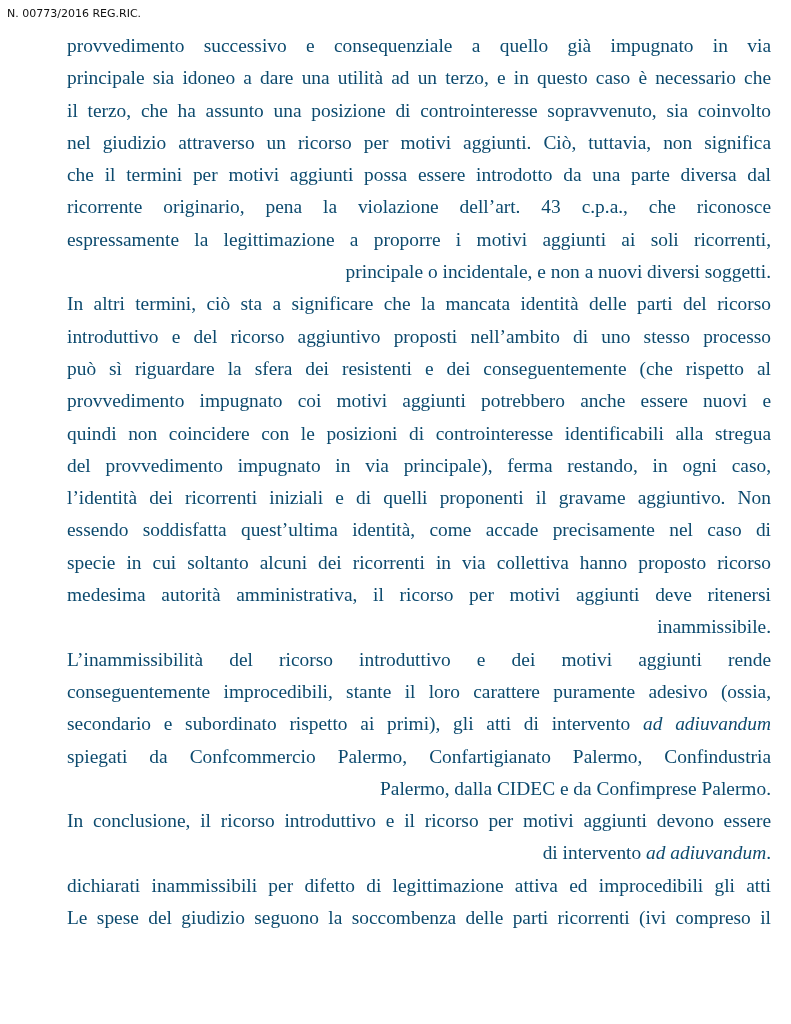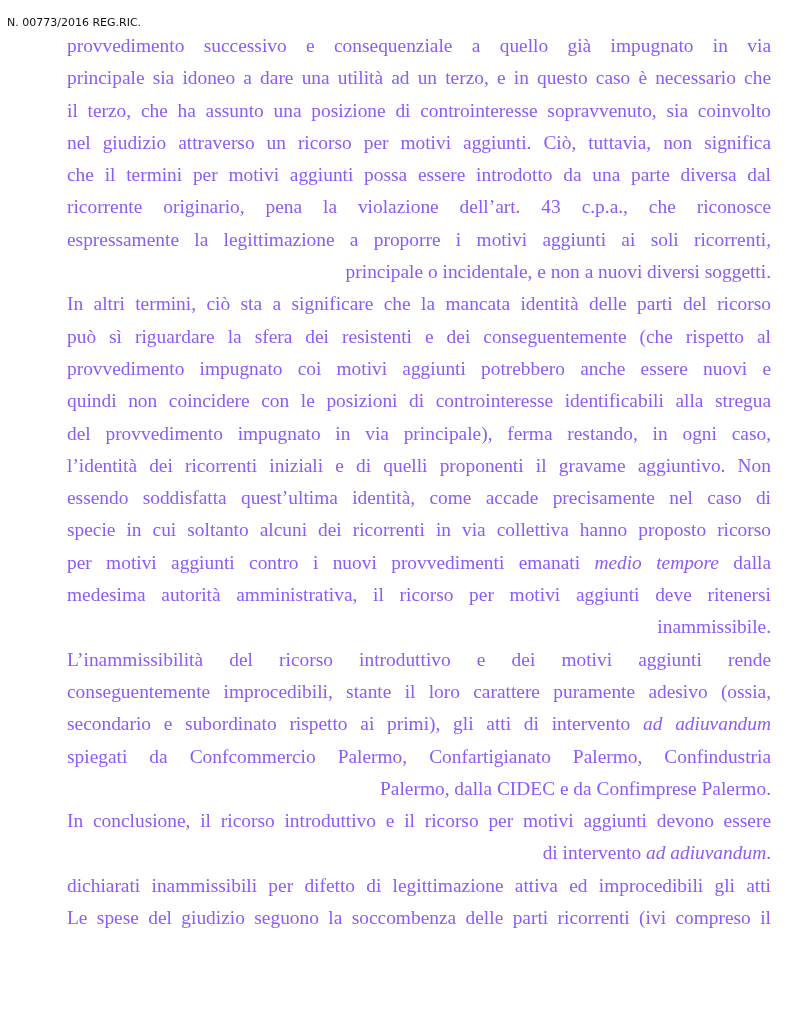--- a/index.html
+++ b/index.html
@@ -1,51 +1,51 @@
 <!DOCTYPE html>
 <html><head>
   <meta charset="utf-8">
   <style>
     html, body { margin: 0; padding: 0; background: #ffffff; }
     body { width: 791px; height: 1024px; overflow: hidden; position: relative; color: #000; }
     .header {
-      position: absolute; left: 7px; top: 16px;
+      position: absolute; left: 7px; top: 7px;
       font-family: "DejaVu Sans", sans-serif; font-size: 11px; color: #111;
     }
     .page {
       position: absolute; left: 67px; top: 30px; width: 704px;
-      font-family: "Liberation Serif", serif; font-size: 19.4px; line-height: 32.3px; color: #8b5cf6;
+      font-family: "Liberation Serif", serif; font-size: 19.4px; line-height: 32.3px; color: #0c4a6e;
     }
     .line { white-space: nowrap; height: 32.3px; }
     .j { text-align: justify; text-align-last: justify; white-space: normal; }
     .l { text-align: right; }
     em { font-style: italic; }
   </style>
 </head>
 <body>
 
 <div class="header">N. 00773/2016 REG.RIC.</div>
 <div class="page" id="page">
     <div class="line j">provvedimento successivo e consequenziale a quello già impugnato in via</div>
     <div class="line j">principale sia idoneo a dare una utilità ad un terzo, e in questo caso è necessario che</div>
     <div class="line j">il terzo, che ha assunto una posizione di controinteresse sopravvenuto, sia coinvolto</div>
     <div class="line j">nel giudizio attraverso un ricorso per motivi aggiunti. Ciò, tuttavia, non significa</div>
     <div class="line j">che il termini per motivi aggiunti possa essere introdotto da una parte diversa dal</div>
     <div class="line j">ricorrente originario, pena la violazione dell’art. 43 c.p.a., che riconosce</div>
     <div class="line j">espressamente la legittimazione a proporre i motivi aggiunti ai soli ricorrenti,</div>
     <div class="line l">principale o incidentale, e non a nuovi diversi soggetti.</div>
     <div class="line j">In altri termini, ciò sta a significare che la mancata identità delle parti del ricorso</div>
+    <div class="line j">introduttivo e del ricorso aggiuntivo proposti nell’ambito di uno stesso processo</div>
     <div class="line j">può sì riguardare la sfera dei resistenti e dei conseguentemente (che rispetto al</div>
     <div class="line j">provvedimento impugnato coi motivi aggiunti potrebbero anche essere nuovi e</div>
     <div class="line j">quindi non coincidere con le posizioni di controinteresse identificabili alla stregua</div>
     <div class="line j">del provvedimento impugnato in via principale), ferma restando, in ogni caso,</div>
     <div class="line j">l’identità dei ricorrenti iniziali e di quelli proponenti il gravame aggiuntivo. Non</div>
     <div class="line j">essendo soddisfatta quest’ultima identità, come accade precisamente nel caso di</div>
     <div class="line j">specie in cui soltanto alcuni dei ricorrenti in via collettiva hanno proposto ricorso</div>
-    <div class="line j"><span>per motivi aggiunti contro i nuovi provvedimenti emanati </span><em>medio tempore</em><span> dalla</span></div>
     <div class="line j">medesima autorità amministrativa, il ricorso per motivi aggiunti deve ritenersi</div>
     <div class="line l">inammissibile.</div>
     <div class="line j">L’inammissibilità del ricorso introduttivo e dei motivi aggiunti rende</div>
     <div class="line j">conseguentemente improcedibili, stante il loro carattere puramente adesivo (ossia,</div>
     <div class="line j"><span>secondario e subordinato rispetto ai primi), gli atti di intervento </span><em>ad adiuvandum</em><span></span></div>
     <div class="line j">spiegati da Confcommercio Palermo, Confartigianato Palermo, Confindustria</div>
     <div class="line l">Palermo, dalla CIDEC e da Confimprese Palermo.</div>
     <div class="line j">In conclusione, il ricorso introduttivo e il ricorso per motivi aggiunti devono essere</div>
     <div class="line l"><span>di intervento </span><em>ad adiuvandum</em><span>.</span></div>
     <div class="line j">dichiarati inammissibili per difetto di legittimazione attiva ed improcedibili gli atti</div>

